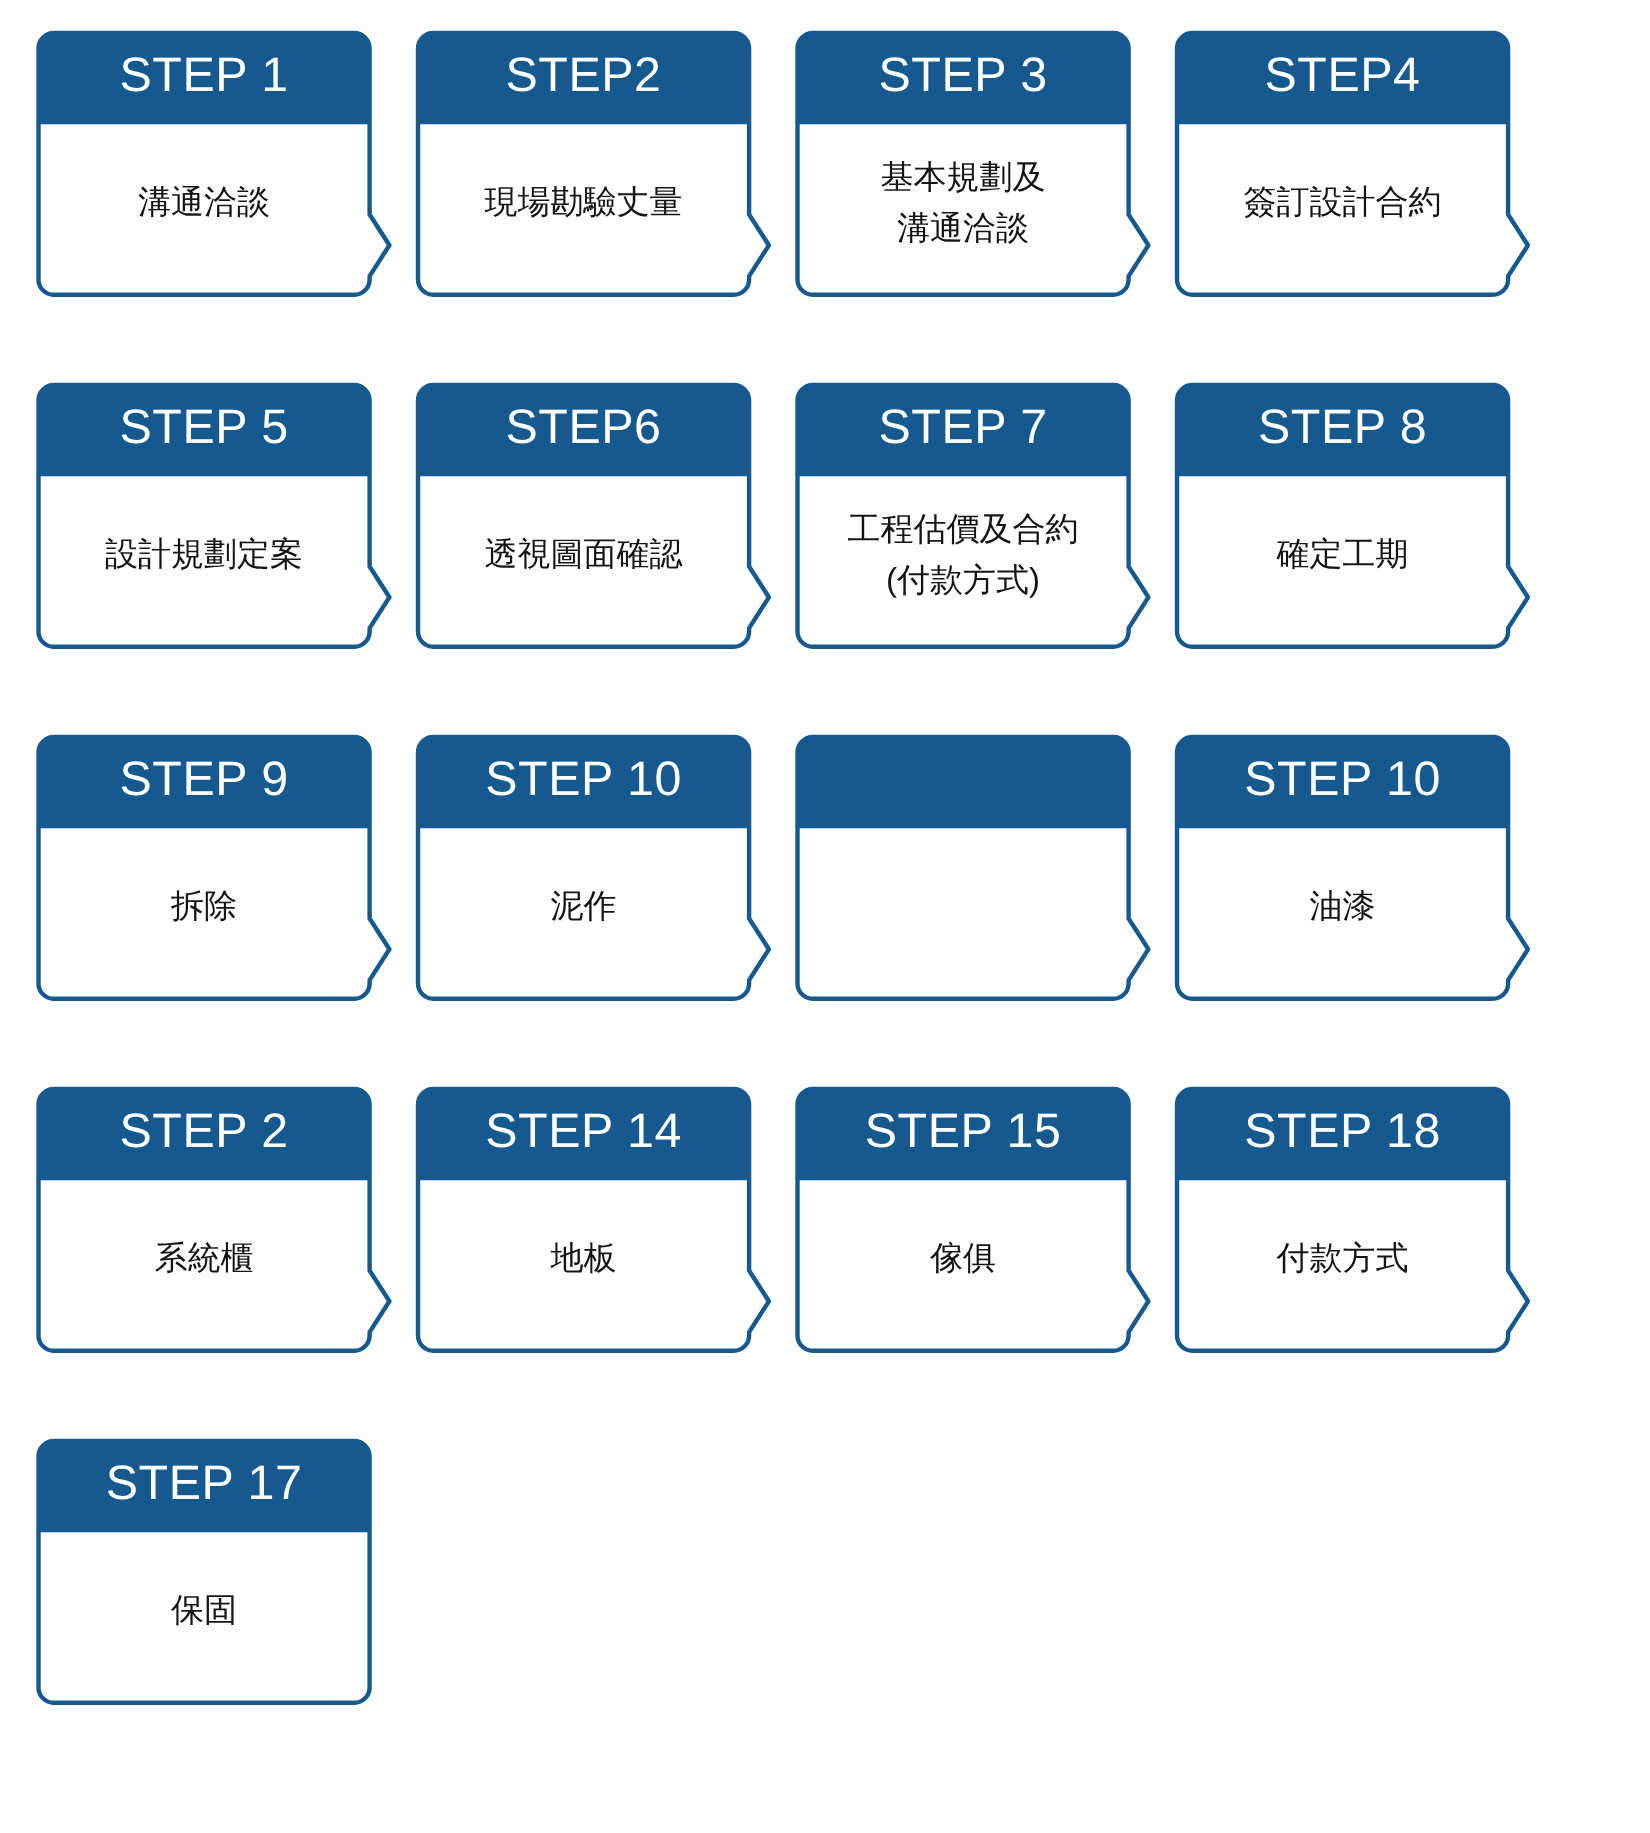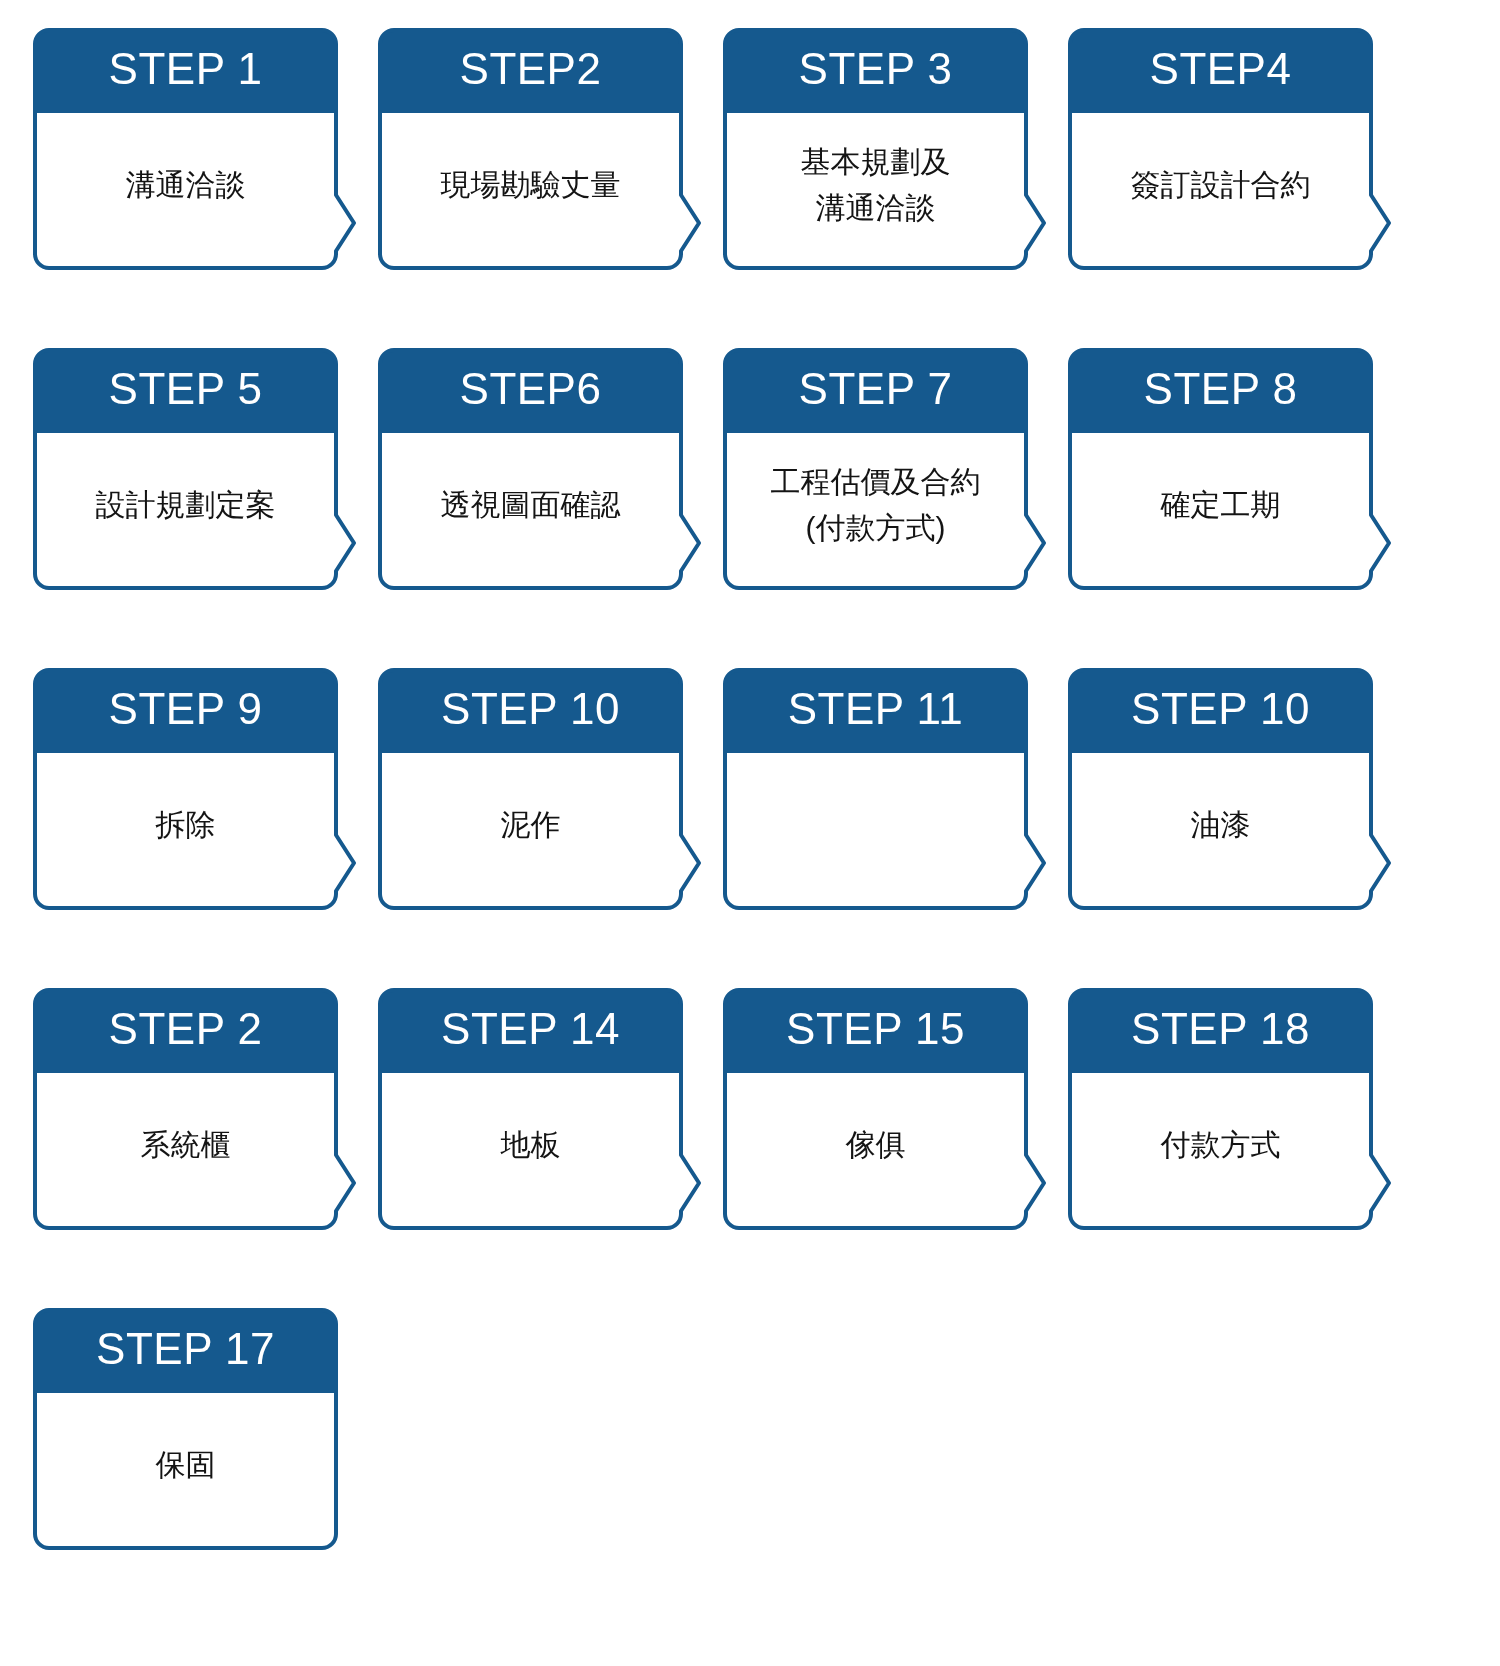--- a/index.html
+++ b/index.html
@@ -249,23 +249,20 @@
             <span class="step-body-text">泥作</span>
           </div>
         </div>
       </div>
       <div class="step-card">
         <svg class="step-card-svg" viewBox="0 0 330 242" width="330" height="242">
           <path d="M 16 2 H 289 A 14 14 0 0 1 303 16 V 85 H 2 V 16 A 14 14 0 0 1 16 2 Z" fill="#15598E"></path>
           <path d="M 16 2 H 289 A 14 14 0 0 1 303 16 V 167 L 321 195 L 303 223 V 226 A 14 14 0 0 1 289 240 H 16 A 14 14 0 0 1 2 226 V 16 A 14 14 0 0 1 16 2 Z" fill="none" stroke="#15598E" stroke-width="4" stroke-linejoin="round" stroke-linecap="round"></path>
         </svg>
         <div class="step-card-inner">
-          <div class="step-head">
-            <span class="step-head-label">STEP 11</span>
-          </div>
         </div>
       </div>
       <div class="step-card">
         <svg class="step-card-svg" viewBox="0 0 330 242" width="330" height="242">
           <path d="M 16 2 H 289 A 14 14 0 0 1 303 16 V 85 H 2 V 16 A 14 14 0 0 1 16 2 Z" fill="#15598E"></path>
           <path d="M 16 2 H 289 A 14 14 0 0 1 303 16 V 167 L 321 195 L 303 223 V 226 A 14 14 0 0 1 289 240 H 16 A 14 14 0 0 1 2 226 V 16 A 14 14 0 0 1 16 2 Z" fill="none" stroke="#15598E" stroke-width="4" stroke-linejoin="round" stroke-linecap="round"></path>
         </svg>
         <div class="step-card-inner">
           <div class="step-head">
             <span class="step-head-label">STEP 10</span>

